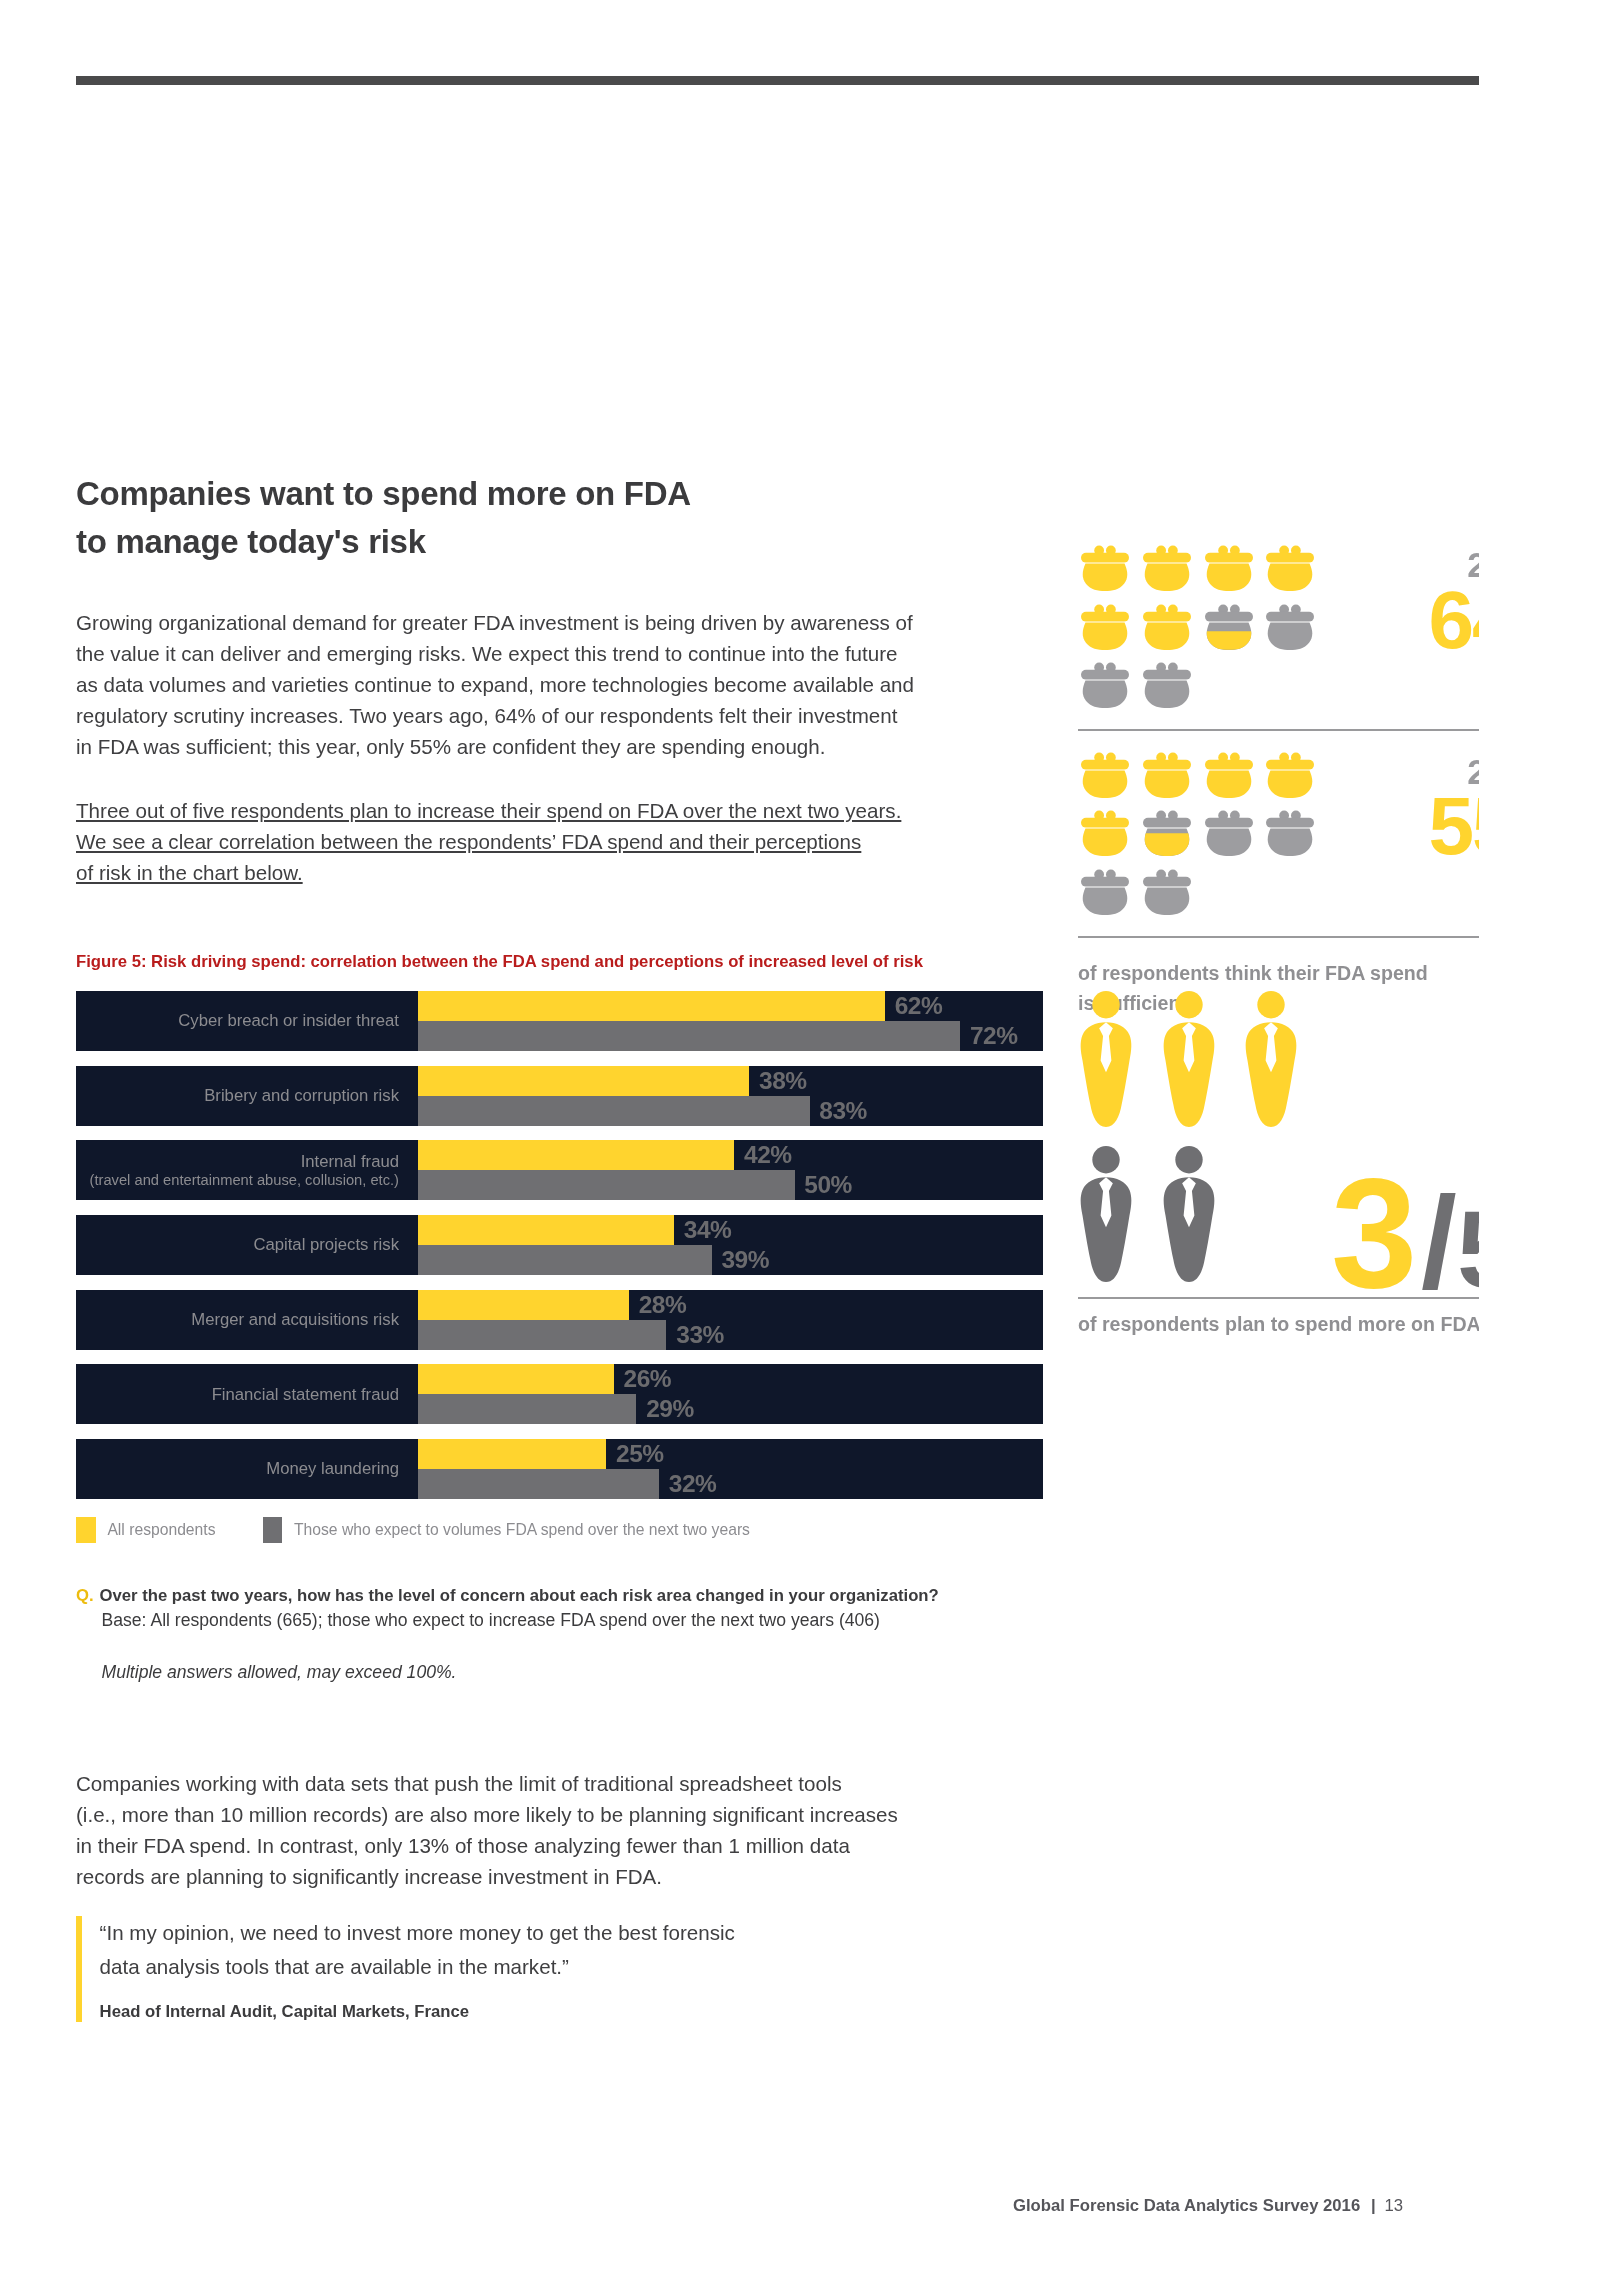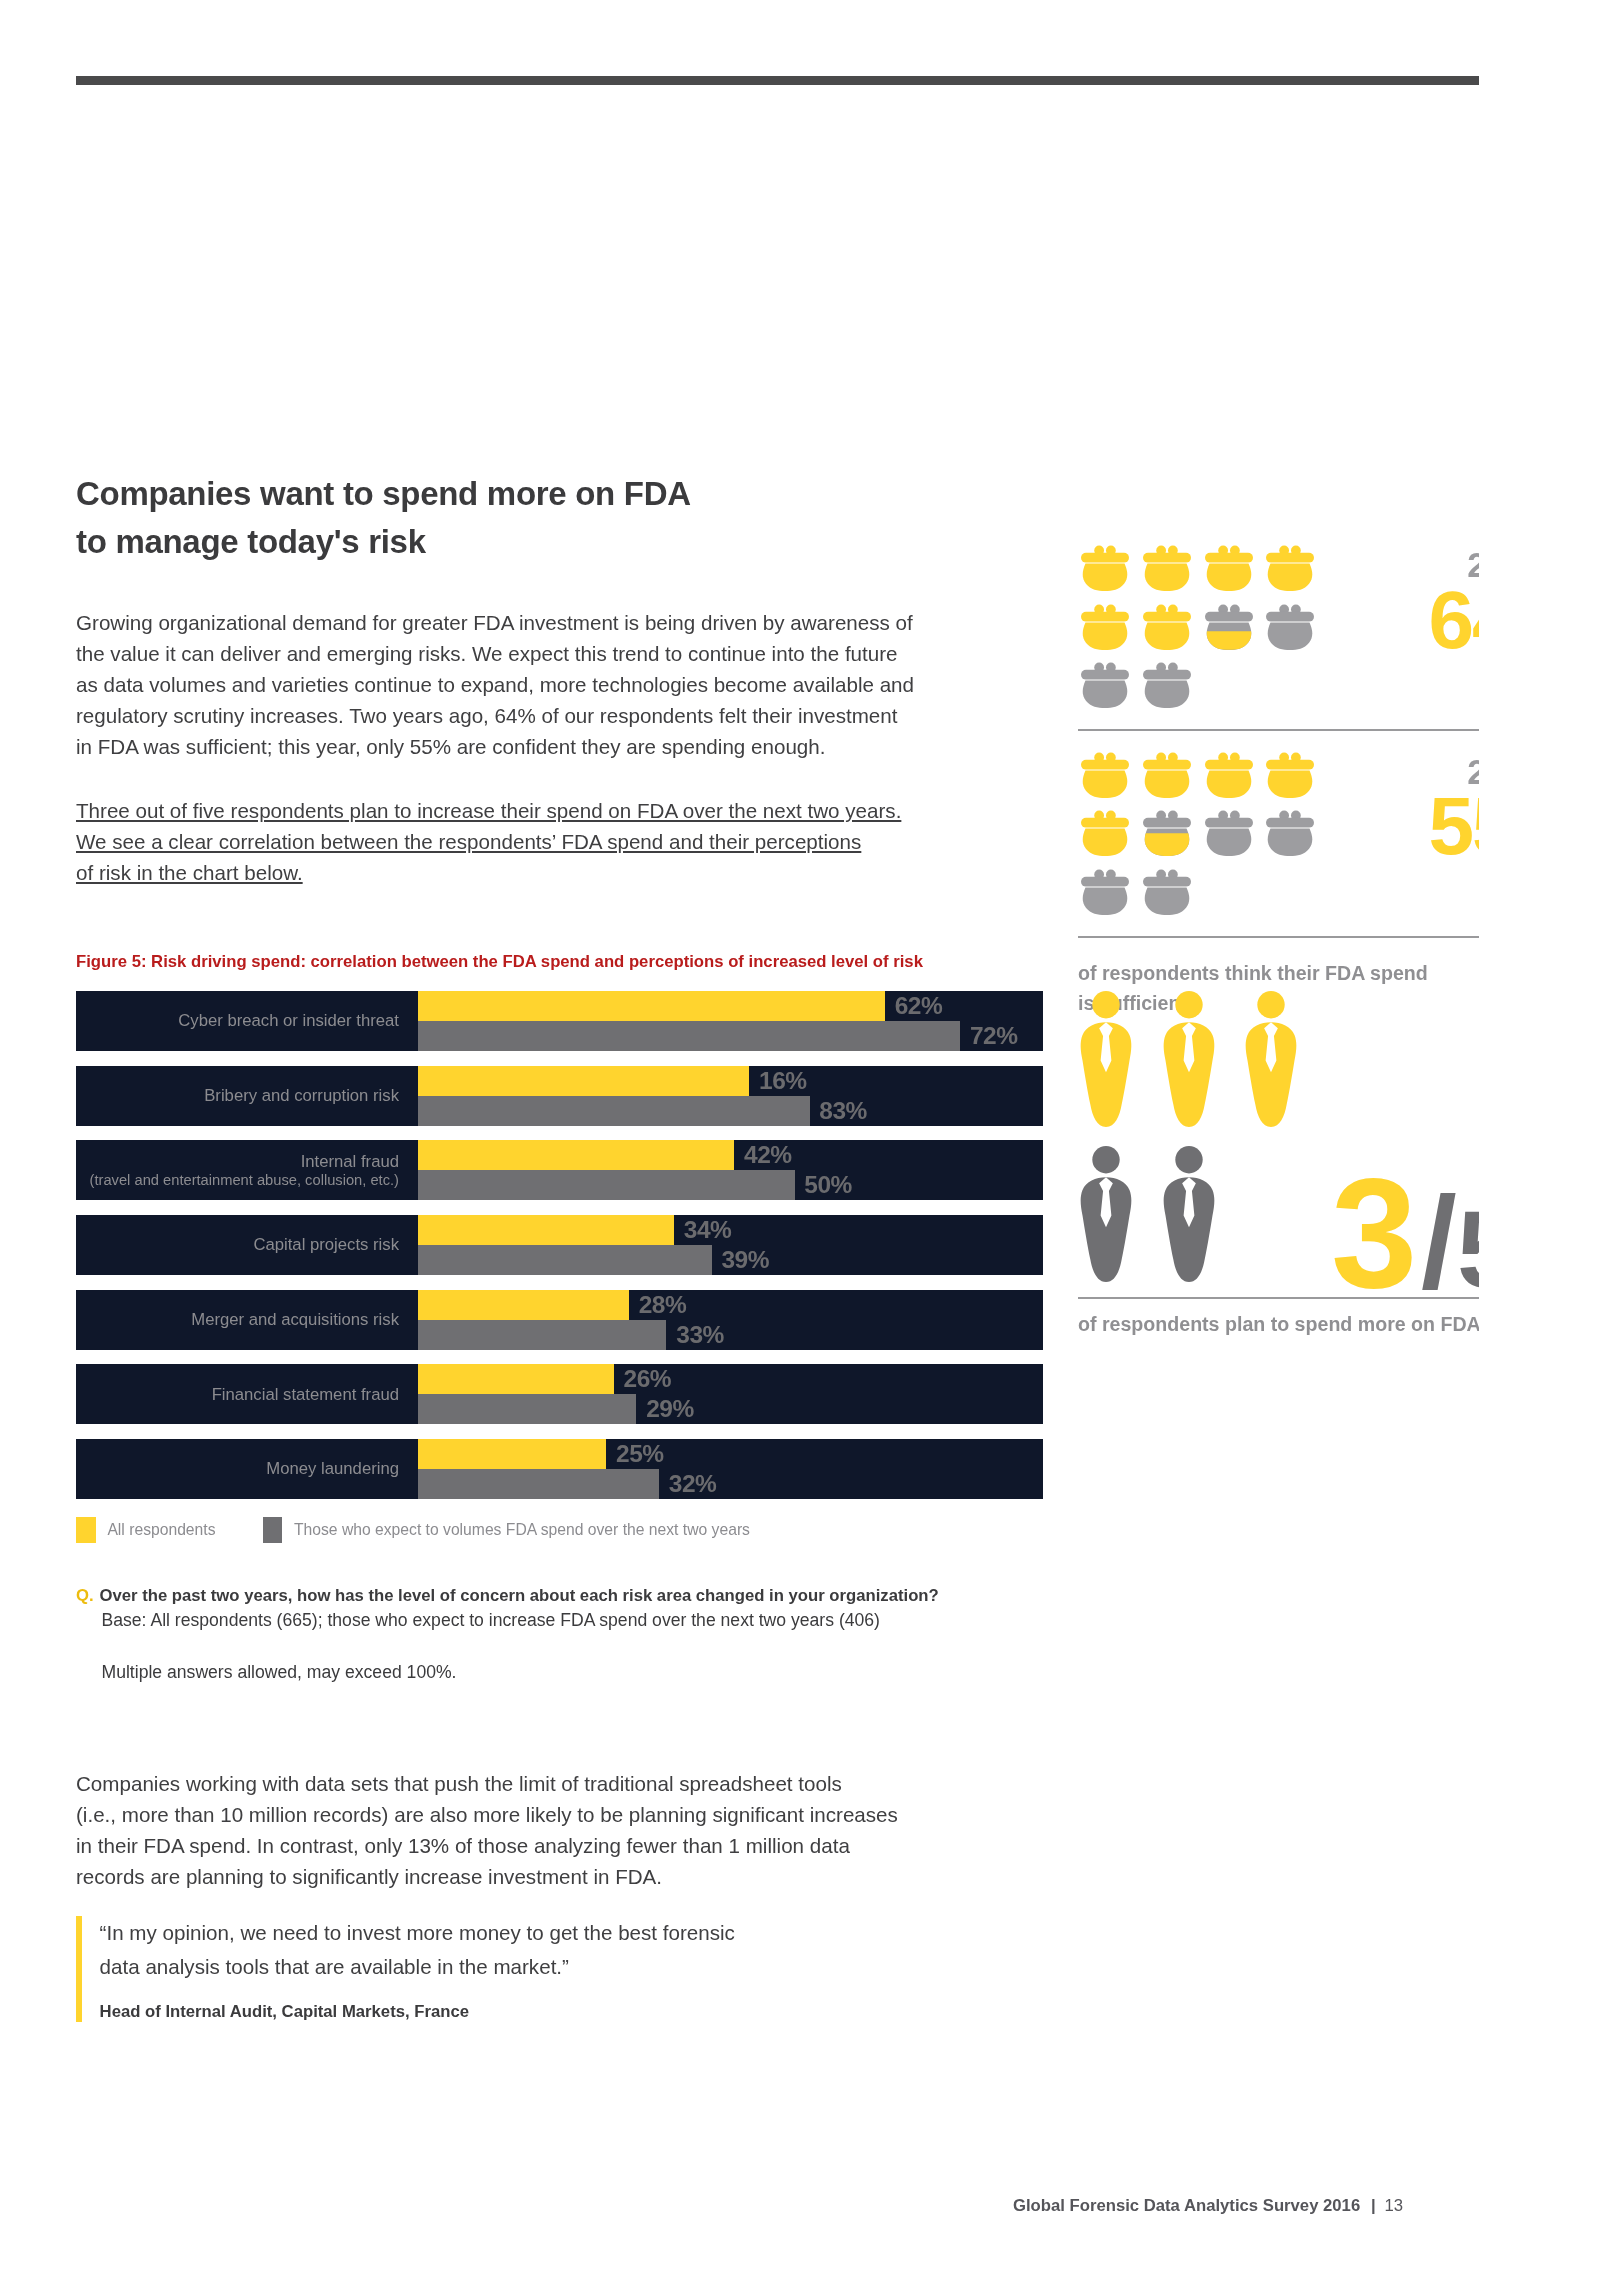--- a/index.html
+++ b/index.html
@@ -31,21 +31,21 @@
   .legend{position:absolute;left:76px;top:1517px;display:flex;align-items:center;
           font-size:15.7px;color:#8c8c90;}
   .legend .sw{width:19.6px;height:25.5px;margin-right:11.8px;}
   .legend .litem{display:flex;align-items:center;}
   .legend .litem + .litem{margin-left:47px;}
 
   .qblock{position:absolute;left:76px;top:1584px;width:990px;font-size:16.7px;color:#3b3b3d;}
   .qline{font-weight:bold;line-height:23.5px;}
   .qmark{color:#f0c419;color:#edbc0e;font-weight:bold;margin-right:5.9px;}
   .qbase{padding-left:25.5px;font-size:17.6px;line-height:25.5px;font-weight:normal;}
-  .qnote{padding-left:25.5px;font-size:17.6px;margin-top:29px;}
+  .qnote{padding-left:25.5px;font-size:17.6px;font-style:italic;margin-top:29px;}
 
   .quote{position:absolute;left:76px;top:1916px;width:990px;border-left:6.9px solid #ffd42e;
          padding-left:17.6px;}
   .qtextbig{font-size:20.6px;line-height:34px;color:#3f3f41;white-space:pre-line;}
   .qattr{margin-top:17.6px;font-size:16.7px;font-weight:bold;color:#3b3b3d;}
 
   .footer{position:absolute;right:76px;top:2196px;font-size:16.7px;color:#55555a;}
   .footer .ftitle{font-weight:bold;}
   .footer .fsep{margin:0 8.8px 0 10.8px;font-weight:bold;}
 
@@ -112,21 +112,21 @@
   </div>
 
   <div class="crow">
     <div class="clabel">
       <div class="main">Bribery and corruption risk</div>
 
     </div>
     <div class="cbars">
       <div class="half">
         <div class="bar" style="width: 53.012%; background: rgb(255, 212, 46);"></div>
-        <span class="val">16%</span>
+        <span class="val">38%</span>
       </div>
       <div class="half">
         <div class="bar" style="width: 62.6506%; background: rgb(111, 111, 114);"></div>
         <span class="val">83%</span>
       </div>
     </div>
   </div>
 
   <div class="crow">
     <div class="clabel">

